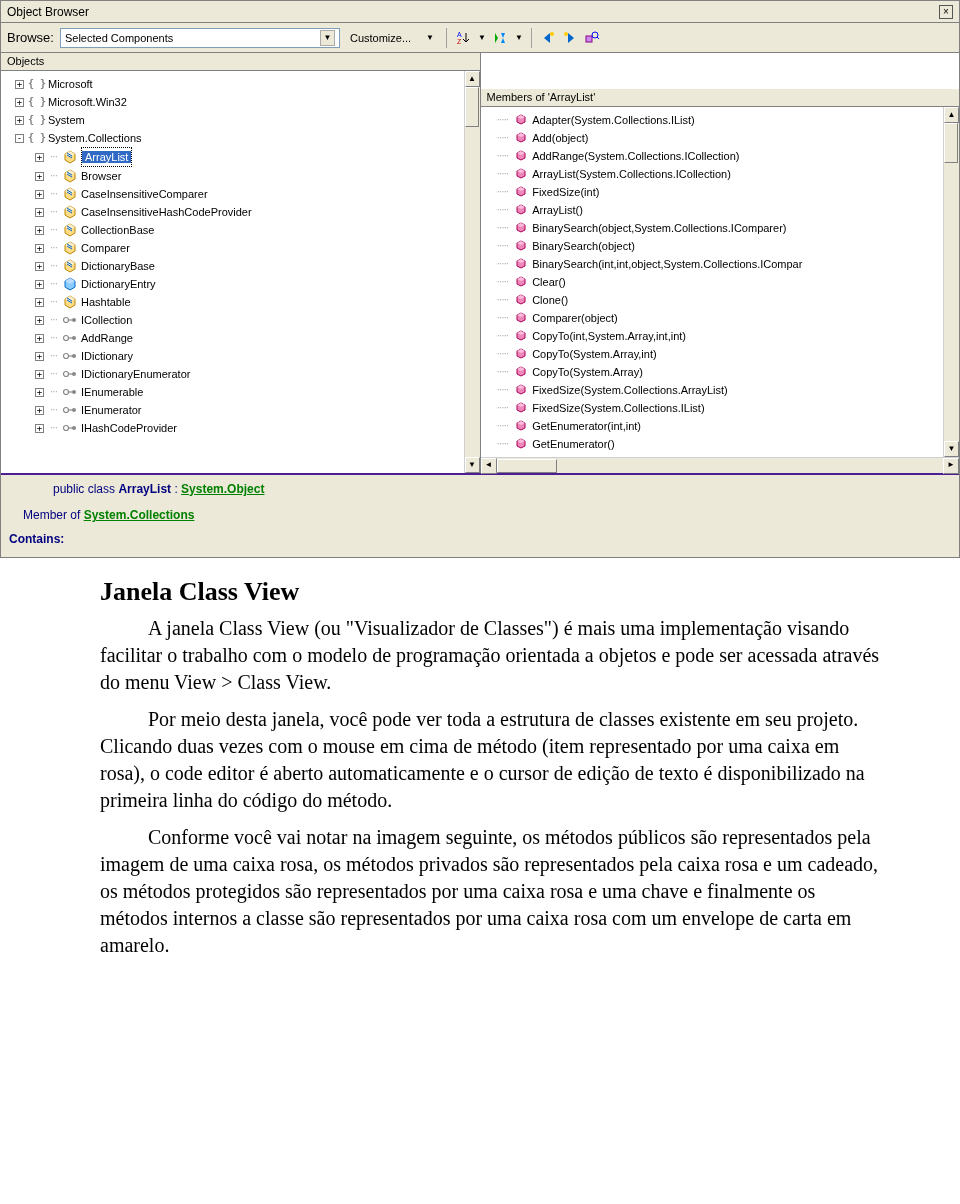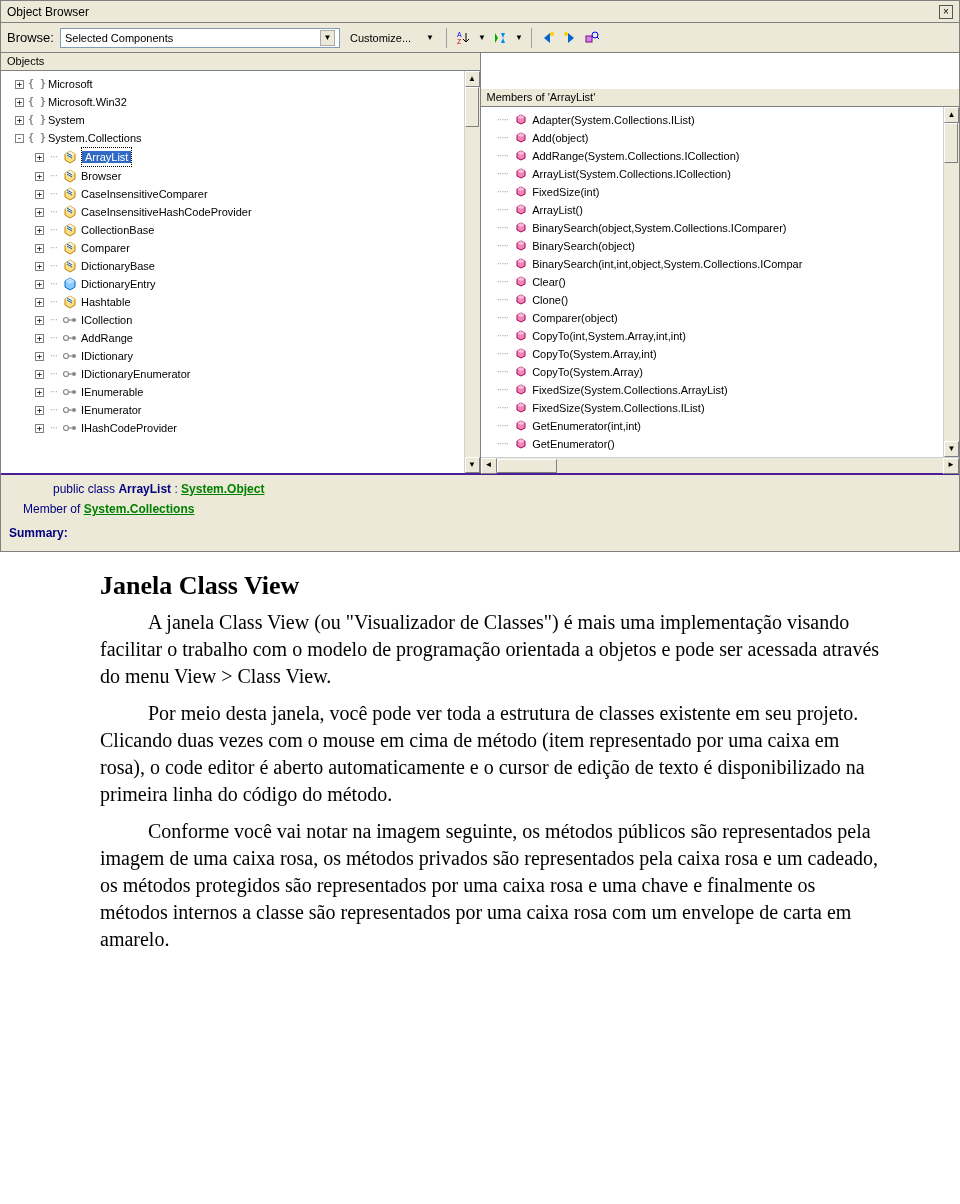--- a/index.html
+++ b/index.html
@@ -34,21 +34,21 @@
   .vscroll { position: absolute; right: 0; top: 0; width: 16px; height: 100%; background: #ece9d8; border-left: 1px solid #d0d0d0; }
   .vscroll .btn { height: 16px; background: #ece9d8; border: 1px solid #fff; border-right-color: #808080; border-bottom-color: #808080; text-align: center; font-size: 8px; line-height: 13px; }
   .vscroll .thumb { position: absolute; top: 16px; width: 14px; height: 40px; background: #ece9d8; border: 1px solid #fff; border-right-color: #808080; border-bottom-color: #808080; left: 0; }
   .vscroll .btn.down { position: absolute; bottom: 0; width: 100%; }
   .hscroll { height: 16px; background: #ece9d8; border-top: 1px solid #d0d0d0; display: flex; align-items: center; }
   .hscroll .btn { width: 16px; height: 16px; background: #ece9d8; border: 1px solid #fff; border-right-color: #808080; border-bottom-color: #808080; text-align: center; font-size: 8px; line-height: 12px; }
   .hscroll .track { flex: 1; height: 14px; position: relative; }
   .hscroll .thumb { position: absolute; left: 0; width: 60px; height: 14px; background: #ece9d8; border: 1px solid #fff; border-right-color: #808080; border-bottom-color: #808080; }
   .hscroll .btn.right { }
   .detail { background: #ece9d8; padding: 6px 8px 10px 8px; font-size: 12px; line-height: 16px; color: #000080; }
-  .detail .decl { margin-bottom: 4px; padding-left: 44px; }
+  .detail .decl { margin-bottom: 10px; padding-left: 44px; }
   .detail .bold { font-weight: bold; }
   .detail a { color: #008000; text-decoration: underline; font-weight: bold; }
   .detail .member { padding-left: 14px; color: #000080; }
   .detail .summary-label { font-weight: bold; margin-top: 8px; color: #000080; }
   .detail .summary-text { color: #000080; }
   .article { padding: 16px 80px 30px 100px; font-family: Georgia, 'Times New Roman', serif; font-size: 20px; line-height: 1.35; color: #000; }
   .article h2 { font-size: 26px; font-weight: bold; margin-bottom: 6px; }
   .article p { margin-bottom: 10px; text-indent: 48px; }
   .article p.first { text-indent: 48px; }
 </style>
@@ -583,21 +583,21 @@
     </div>
   </div>
 
   <div class="detail">
     <div class="decl">
       <span>public class </span><span class="bold">ArrayList</span><span> : </span><a href="#">System.Object</a>
     </div>
     <div class="member">
       <span>Member of </span><a href="#">System.Collections</a>
     </div>
-    <div class="summary-label">Summary:</div>
+    <div class="summary-label">Contains:</div>
   </div>
 </div>
 
 <div class="article">
   <h2>Janela Class View</h2>
   <p class="first">A janela Class View (ou "Visualizador de Classes") é mais uma implementação visando facilitar o trabalho com o modelo de programação orientada a objetos e pode ser acessada através do menu View &gt; Class View.</p>
   <p>Por meio desta janela, você pode ver toda a estrutura de classes existente em seu projeto. Clicando duas vezes com o mouse em cima de método (item representado por uma caixa em rosa), o code editor é aberto automaticamente e o cursor de edição de texto é disponibilizado na primeira linha do código do método.</p>
   <p>Conforme você vai notar na imagem seguinte, os métodos públicos são representados pela imagem de uma caixa rosa, os métodos privados são representados pela caixa rosa e um cadeado, os métodos protegidos são representados por uma caixa rosa e uma chave e finalmente os métodos internos a classe são representados por uma caixa rosa com um envelope de carta em amarelo.</p>
 </div>
 

